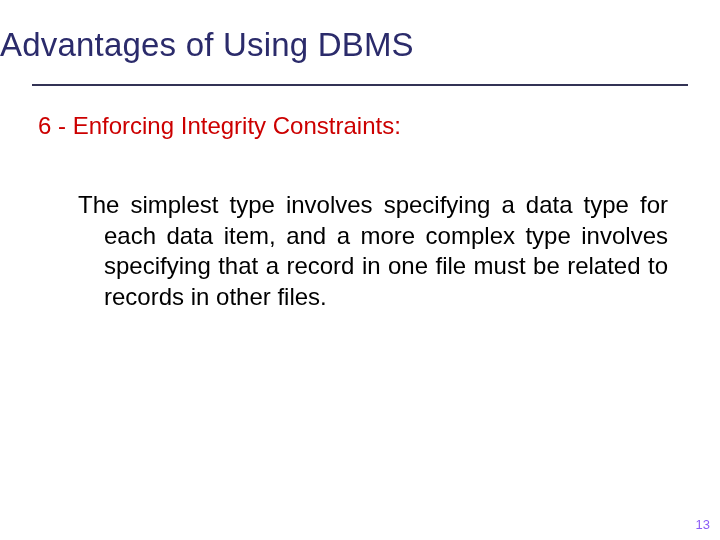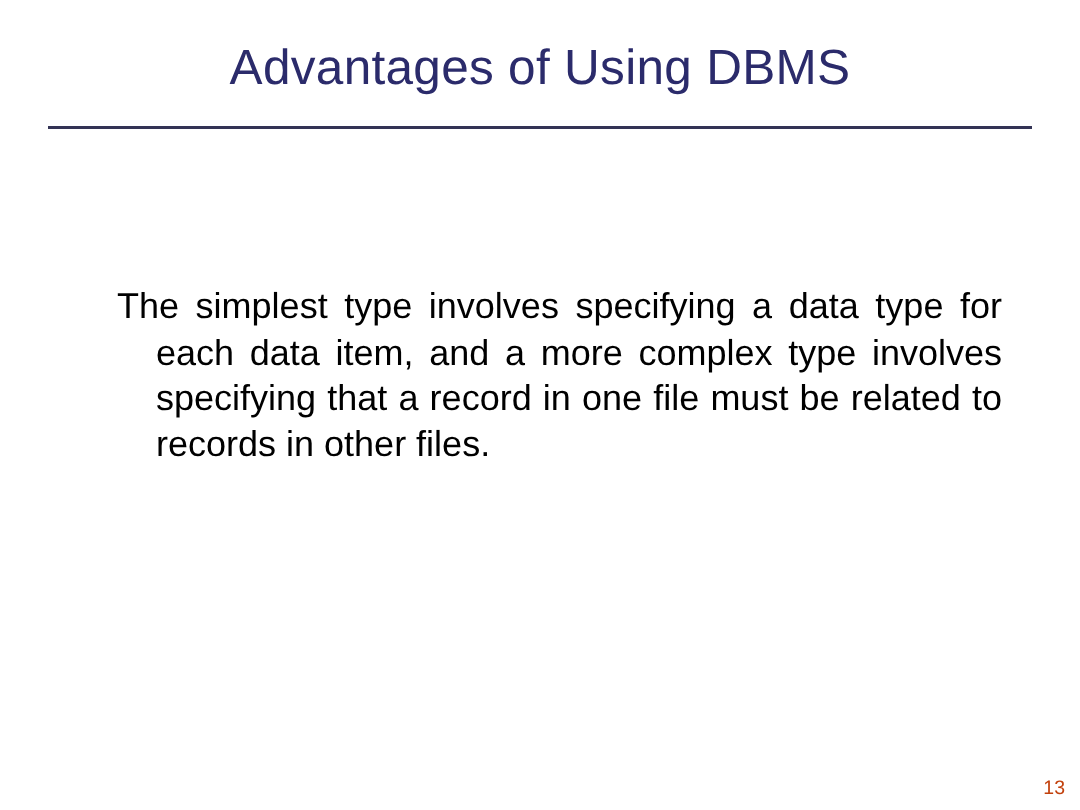--- a/index.html
+++ b/index.html
@@ -17,21 +17,20 @@
     position: relative;
     width: 720px;
     height: 540px;
     box-sizing: border-box;
   }
   .title {
     position: absolute;
     top: 26px;
     left: 0;
     right: 0;
-    text-align: center;
     font-size: 33px;
     color: #2b2b6b;
     font-weight: 400;
     letter-spacing: 0.2px;
   }
   .rule {
     position: absolute;
     top: 84px;
     left: 32px;
     right: 32px;
@@ -59,31 +58,32 @@
     text-align: justify;
     text-indent: -26px;
     padding-left: 26px;
     margin-left: 40px;
   }
   .pagenum {
     position: absolute;
     right: 10px;
     bottom: 8px;
     font-size: 13px;
-    color: #c2410c;
+    color: #8b5cf6;
     font-family: Arial, sans-serif;
   }
 </style>
 </head>
 <body>
 
 <div class="slide">
 
   <div class="title">Advantages of Using DBMS</div>
 
   <hr class="rule">
 
+  <div class="subheading">6 - Enforcing Integrity Constraints:</div>
 
   <div class="body">The simplest type involves specifying a data type for each data item, and a more complex type involves specifying that a record in one file must be related to records in other files.</div>
 
   <div class="pagenum">13</div>
 
 </div>
 
 </body></html>

